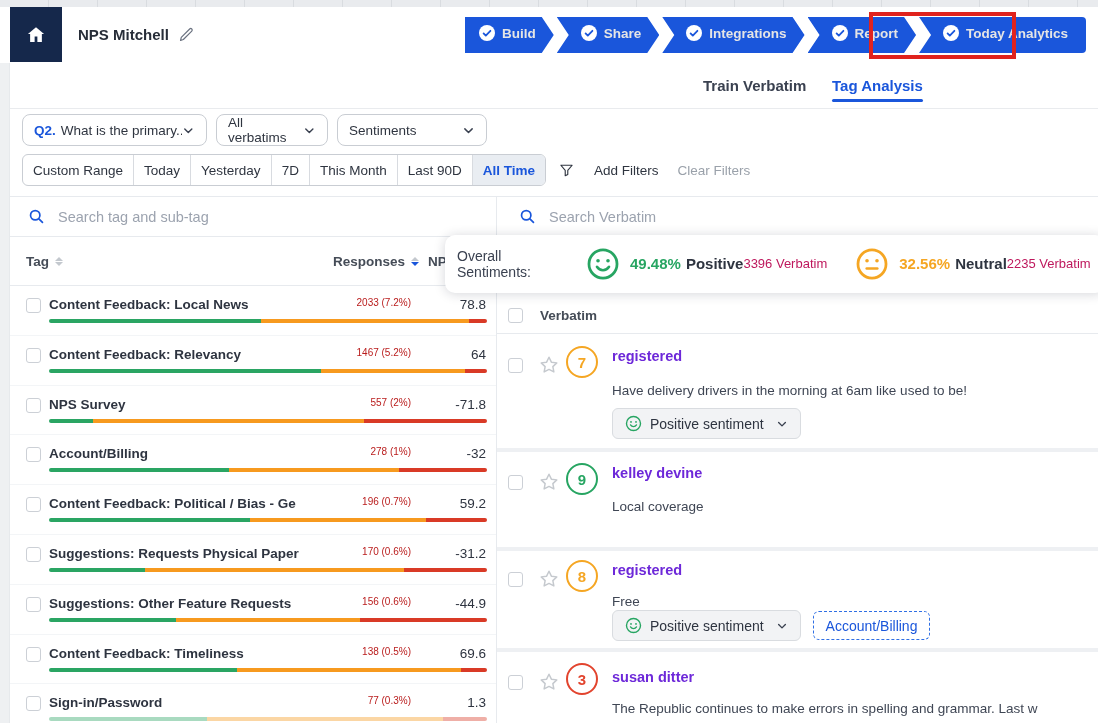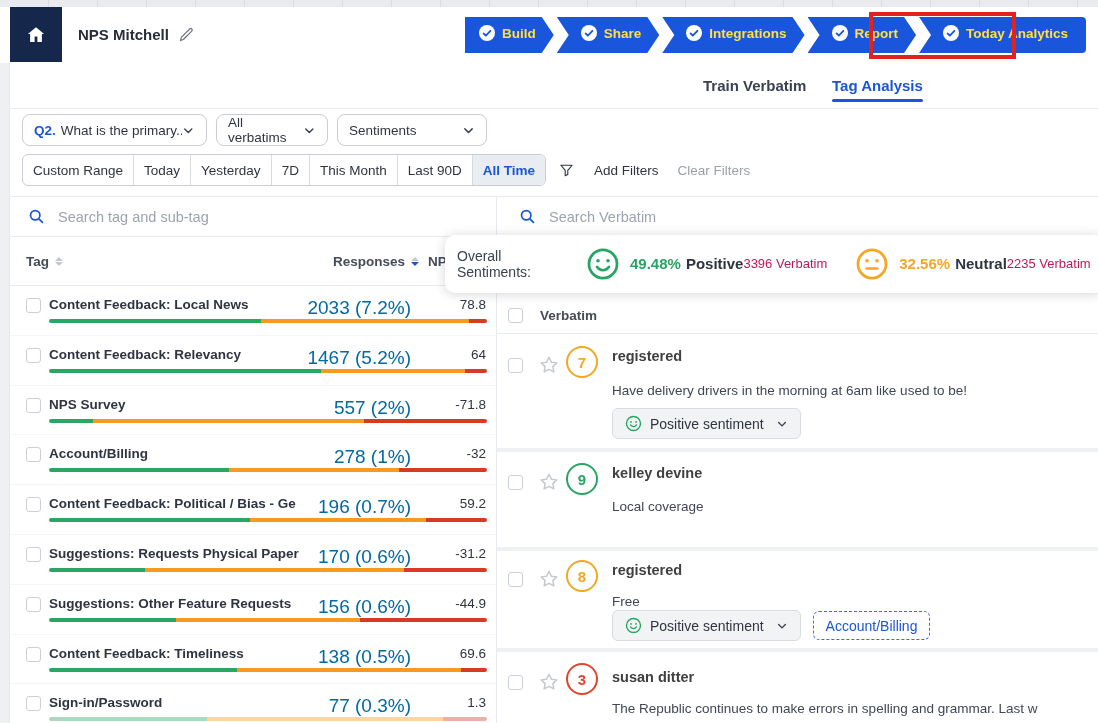--- a/index.html
+++ b/index.html
@@ -10,21 +10,21 @@
     background-image:repeating-linear-gradient(90deg,#e9ebee 0 48px,#d9dce0 48px 49px);
     border-bottom:1px solid #e2e5e9;}
   .left-strip{position:absolute;left:0;top:63px;width:9px;height:660px;background:#eef0f2;border-right:1px solid #e6e9ec;z-index:4;}
   
   .hdr{position:absolute;left:0;top:7px;width:1098px;height:56px;background:#fff;border-bottom:1px solid #eef0f2;}
   .home-btn{position:absolute;left:10px;top:0;width:52px;height:55px;background:#15284b;
     display:flex;align-items:center;justify-content:center;cursor:pointer;}
   .survey-title{position:absolute;left:78px;top:0;height:55px;display:flex;align-items:center;gap:9px;
     font-size:15px;font-weight:bold;color:#272d38;}
   .steps{position:absolute;left:465px;top:10px;height:36px;display:flex;gap:3px;z-index:2;}
-  .step{background:#1a56db;color:#fde047;font-size:13.5px;font-weight:bold;display:flex;align-items:center;gap:7px;
+  .step{background:#1a56db;color:#e5e5e5;font-size:13.5px;font-weight:bold;display:flex;align-items:center;gap:7px;
     padding:0 18px 4px 14px;cursor:pointer;
     clip-path:polygon(0 0,calc(100% - 12px) 0,100% 50%,calc(100% - 12px) 100%,0 100%);}
   .step.mid{padding-left:24px;
     clip-path:polygon(0 0,calc(100% - 12px) 0,100% 50%,calc(100% - 12px) 100%,0 100%,12px 50%);}
   .step.last{padding-left:24px;border-radius:0 4px 4px 0;
     clip-path:polygon(0 0,100% 0,100% 100%,0 100%,12px 50%);}
   .annotation{position:absolute;left:869px;top:5px;width:147px;height:47px;border:4px solid #e0231e;z-index:6;box-sizing:border-box;}
   
   .tabs-row{position:absolute;left:0;top:63px;width:1098px;height:45px;background:#fff;border-bottom:1px solid #e9ebee;}
   .tab{position:absolute;top:0;height:44px;display:flex;align-items:center;font-size:15px;font-weight:bold;color:#3a4150;cursor:pointer;}
@@ -58,21 +58,21 @@
   .thead{position:relative;height:49px;box-sizing:border-box;border-bottom:1px solid #e7eaee;}
   .th-tag{position:absolute;left:26px;top:17px;font-size:13.5px;font-weight:bold;color:#454c57;display:flex;align-items:center;gap:6px;}
   .th-resp{position:absolute;right:77px;top:17px;font-size:13.5px;font-weight:bold;color:#454c57;display:flex;align-items:center;gap:6px;}
   .th-score{position:absolute;left:428px;top:17px;font-size:13.5px;font-weight:bold;color:#454c57;}
   .rows{position:relative;overflow:hidden;height:438px;}
   .trow{position:relative;height:49.8px;box-sizing:border-box;border-bottom:1px solid #f3f5f7;}
   .cb{width:15px;height:15px;box-sizing:border-box;border:1.5px solid #ccd0d6;border-radius:3px;background:#fff;cursor:pointer;flex:none;}
   .trow .cb{position:absolute;left:26px;top:12px;}
   .trow .tname{position:absolute;left:49px;top:11px;width:288px;font-size:13.5px;font-weight:bold;color:#2e3440;
     white-space:nowrap;overflow:hidden;}
-  .trow .tcount{position:absolute;right:85px;top:11px;font-size:19px;color:#0369a1;}
+  .trow .tcount{position:absolute;right:85px;top:11px;font-size:10px;color:#b91c1c;}
   .trow .tscore{position:absolute;right:10px;top:11px;font-size:13.5px;color:#2e3440;}
   .trow .bar{position:absolute;left:49px;top:33px;width:438px;height:4px;border-radius:2px;overflow:hidden;display:flex;}
   .bar .seg-p{background:#2aa563;height:100%;}
   .bar .seg-n{background:#f79a1f;height:100%;}
   .bar .seg-ng{background:#d93a26;height:100%;}
   
   .sent-card{position:absolute;left:445px;top:235px;width:660px;height:58px;background:#fff;border-radius:10px;
     box-shadow:0 1px 12px rgba(20,30,50,.18);z-index:5;display:flex;align-items:center;padding-left:12px;box-sizing:border-box;}
   .sent-label{font-size:14px;color:#3a4150;width:112px;flex:none;}
   .sent-group{display:flex;align-items:center;gap:10px;flex:none;}
@@ -83,21 +83,21 @@
   .sent-line2{font-size:13px;color:#be185d;white-space:nowrap;}
   
   .v-head{position:absolute;left:0;top:101px;width:601px;height:36px;box-sizing:border-box;border-bottom:1px solid #e7eaee;
     display:flex;align-items:center;gap:17px;padding-left:11px;font-size:13.5px;font-weight:bold;color:#454c57;}
   .v-item{position:absolute;left:0;width:601px;background:#fff;}
   .v-gap{position:absolute;left:0;width:601px;height:4px;background:#eef0f3;}
   .v-item .cb{position:absolute;left:11px;}
   .v-item .star{position:absolute;left:41px;cursor:pointer;}
   .v-circle{position:absolute;left:69px;width:32px;height:32px;box-sizing:border-box;border-radius:50%;border:2px solid;
     display:flex;align-items:center;justify-content:center;font-size:15px;font-weight:bold;background:#fff;}
-  .v-name{position:absolute;left:115px;font-size:14.5px;font-weight:bold;color:#404040;}
+  .v-name{position:absolute;left:115px;font-size:14.5px;font-weight:bold;color:#6d28d9;}
   .v-text{position:absolute;left:115px;font-size:13.5px;color:#3f4654;white-space:nowrap;}
   .v-pillrow{position:absolute;left:115px;display:flex;align-items:center;gap:12px;border-radius:9px;}
   .pill{display:inline-flex;align-items:center;gap:8px;height:29px;padding:0 12px;background:#f2f3f5;
     border:1px solid #d9dce0;border-radius:6px;font-size:14px;color:#2e3440;cursor:pointer;white-space:nowrap;}
   .chip{display:inline-flex;align-items:center;height:29px;box-sizing:border-box;padding:0 12px;border:1.5px dashed #2f6fe4;
     border-radius:6px;color:#1a56db;font-size:14px;cursor:pointer;white-space:nowrap;background:#fff;}
   .sorticons{display:inline-flex;flex-direction:column;gap:1px;}
   .tri-up{width:0;height:0;border-left:4px solid transparent;border-right:4px solid transparent;border-bottom:4px solid #c3c8ce;}
   .tri-dn{width:0;height:0;border-left:4px solid transparent;border-right:4px solid transparent;border-top:4px solid #c3c8ce;}
   .tri-dn.blue{border-top-color:#1a56db;}

